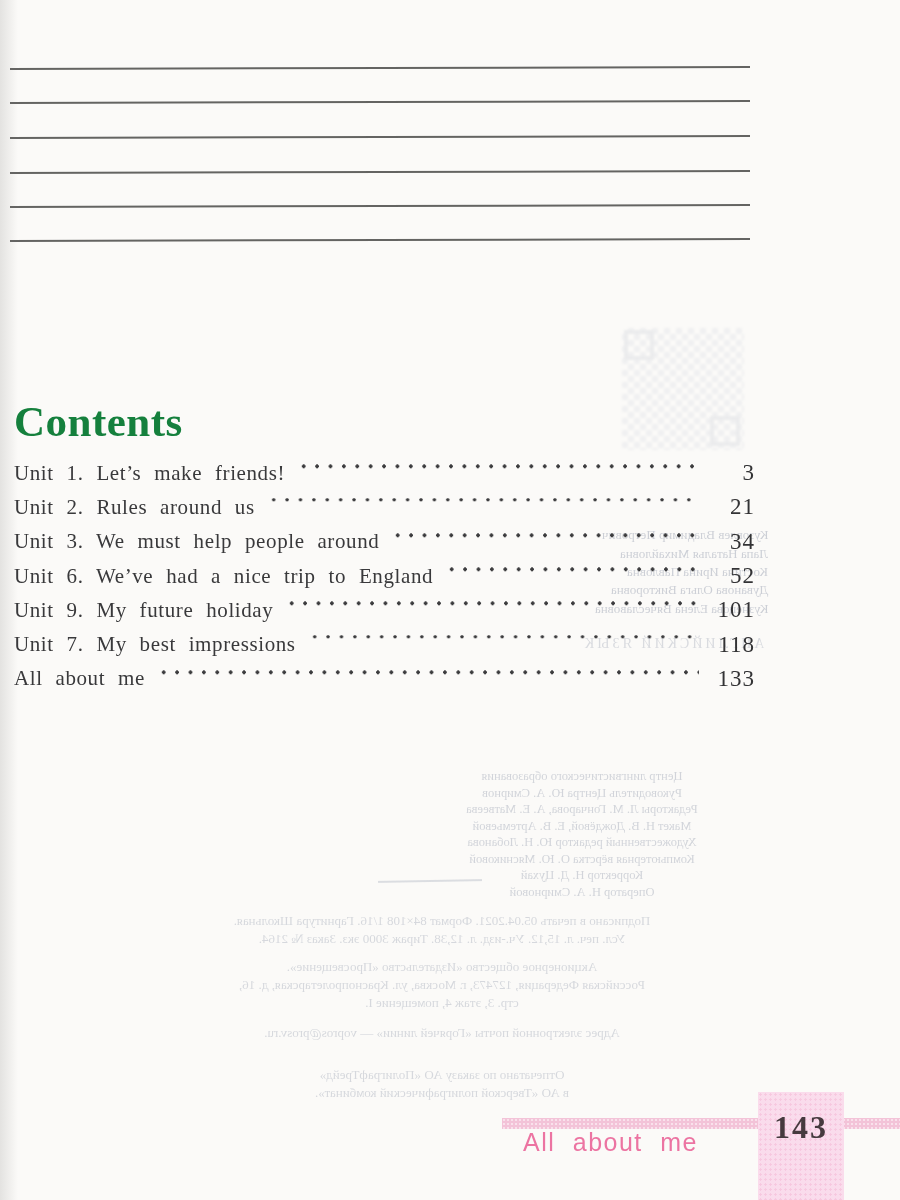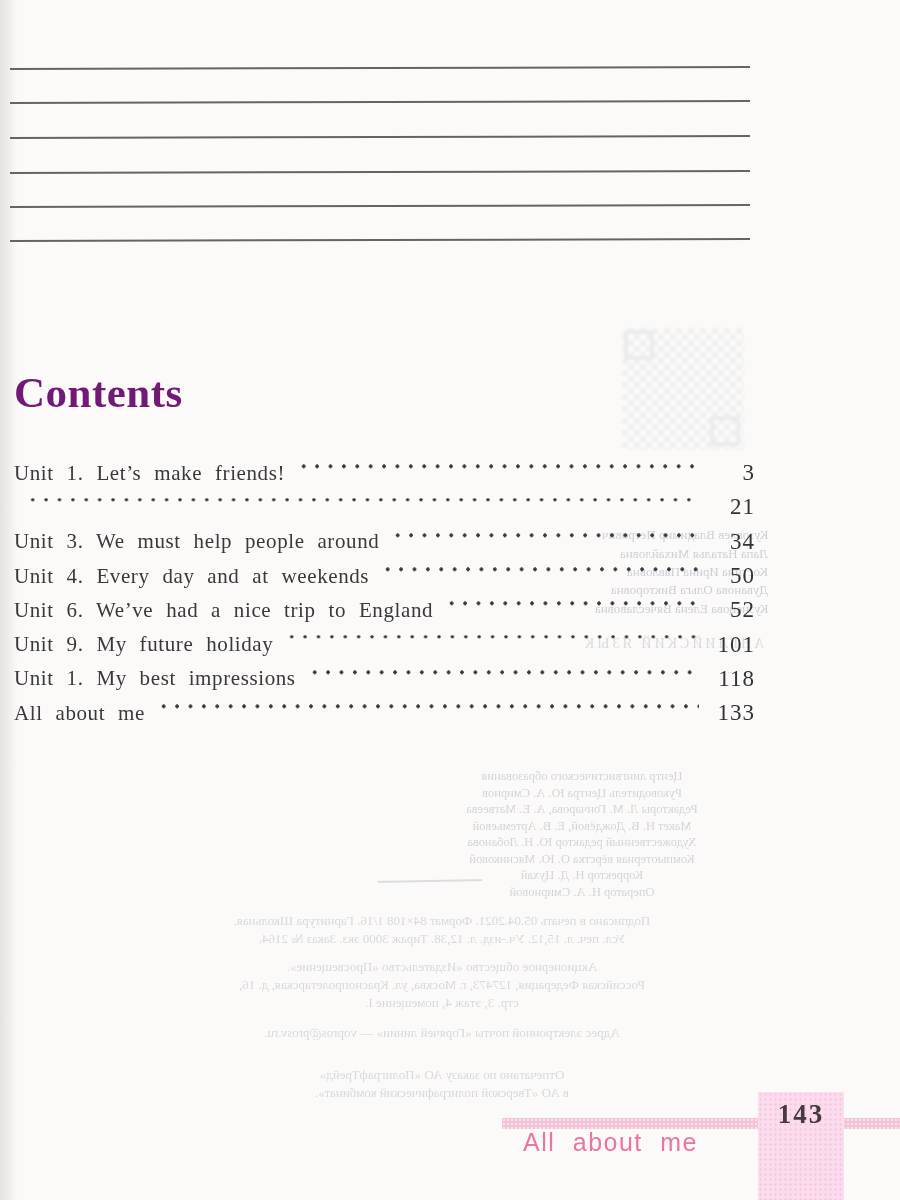--- a/index.html
+++ b/index.html
@@ -29,43 +29,43 @@
     position:absolute;left:622px;top:328px;width:122px;height:122px;
     background:repeating-conic-gradient(#b9c0cf 0% 25%, transparent 0% 50%) 0 0 / 12px 12px;
     opacity:.16;filter:blur(.8px);
   }
   .qr::before,.qr::after{content:"";position:absolute;width:22px;height:22px;border:4px solid #9aa2b4;}
   .qr::before{left:2px;top:2px;}
   .qr::after{right:4px;bottom:4px;}
   .bleed-dash{position:absolute;left:378px;top:880px;width:104px;height:2px;background:#c6cad2;opacity:.6;transform:rotate(-1deg);filter:blur(.4px);}
   
   .heading{
-    position:absolute;left:14px;top:368px;
-    font-size:43px;font-weight:bold;color:#701a75;letter-spacing:.5px;text-align:center;
+    position:absolute;left:14px;top:397px;
+    font-size:43px;font-weight:bold;color:#15803d;letter-spacing:.5px;text-align:center;
   }
   
   .toc{position:absolute;left:14px;top:456px;width:741px;}
   .toc-row{display:flex;height:34.3px;align-items:center;}
   .toc-title{
     white-space:nowrap;font-size:21px;color:#39393b;
     letter-spacing:.6px;word-spacing:7px;
   }
   .toc-dots{
     flex:1;align-self:stretch;margin:0 8px 0 12px;
     background-image:radial-gradient(circle, #3c3c3e 1.6px, rgba(0,0,0,0) 1.8px);
     background-size:13.4px 100%;background-repeat:repeat-x;
     background-position:left bottom 7px;
   }
   .toc-page{width:48px;text-align:right;font-size:23px;color:#333335;letter-spacing:1px;}
   
   .band{position:absolute;left:502px;top:1118px;width:398px;height:11px;background:#f3c3d8;z-index:1;
     background-image:radial-gradient(rgba(255,255,255,.5) 1px, rgba(0,0,0,0) 1.2px);background-size:4px 4px;}
   .pagebox{position:absolute;left:758px;top:1092px;width:86px;height:108px;background:#fadcec;z-index:2;
     background-image:radial-gradient(rgba(244,185,214,.55) 1px, rgba(0,0,0,0) 1.2px);background-size:5px 5px;}
-  .pagenum{margin-top:7px;text-align:center;font-size:27px;font-weight:bold;color:#463a3e;letter-spacing:2px;}
+  .pagenum{margin-top:17px;text-align:center;font-size:32px;font-weight:bold;color:#463a3e;letter-spacing:2px;}
   .footer-label{
     position:absolute;left:523px;top:1128px;z-index:3;
     font-family:"Liberation Sans", sans-serif;font-size:25px;color:#ec74a2;
     letter-spacing:1.5px;word-spacing:9px;
   }
 </style>
 </head>
 <body>
 
 <div class="page">
@@ -112,45 +112,41 @@
 
   <div class="heading">Contents</div>
 
   <div class="toc">
     <div class="toc-row">
       <span class="toc-title">Unit 1. Let’s make friends!</span>
       <span class="toc-dots"></span>
       <span class="toc-page">3</span>
     </div>
     <div class="toc-row">
+      <span class="toc-title">Unit 2. Rules around us</span>
       <span class="toc-dots"></span>
       <span class="toc-page">21</span>
     </div>
     <div class="toc-row">
       <span class="toc-title">Unit 3. We must help people around</span>
       <span class="toc-dots"></span>
       <span class="toc-page">34</span>
-    </div>
-    <div class="toc-row">
-      <span class="toc-title">Unit 4. Every day and at weekends</span>
-      <span class="toc-dots"></span>
-      <span class="toc-page">50</span>
     </div>
     <div class="toc-row">
       <span class="toc-title">Unit 6. We’ve had a nice trip to England</span>
       <span class="toc-dots"></span>
       <span class="toc-page">52</span>
     </div>
     <div class="toc-row">
       <span class="toc-title">Unit 9. My future holiday</span>
       <span class="toc-dots"></span>
       <span class="toc-page">101</span>
     </div>
     <div class="toc-row">
-      <span class="toc-title">Unit 1. My best impressions</span>
+      <span class="toc-title">Unit 7. My best impressions</span>
       <span class="toc-dots"></span>
       <span class="toc-page">118</span>
     </div>
     <div class="toc-row">
       <span class="toc-title">All about me</span>
       <span class="toc-dots"></span>
       <span class="toc-page">133</span>
     </div>
   </div>
 

